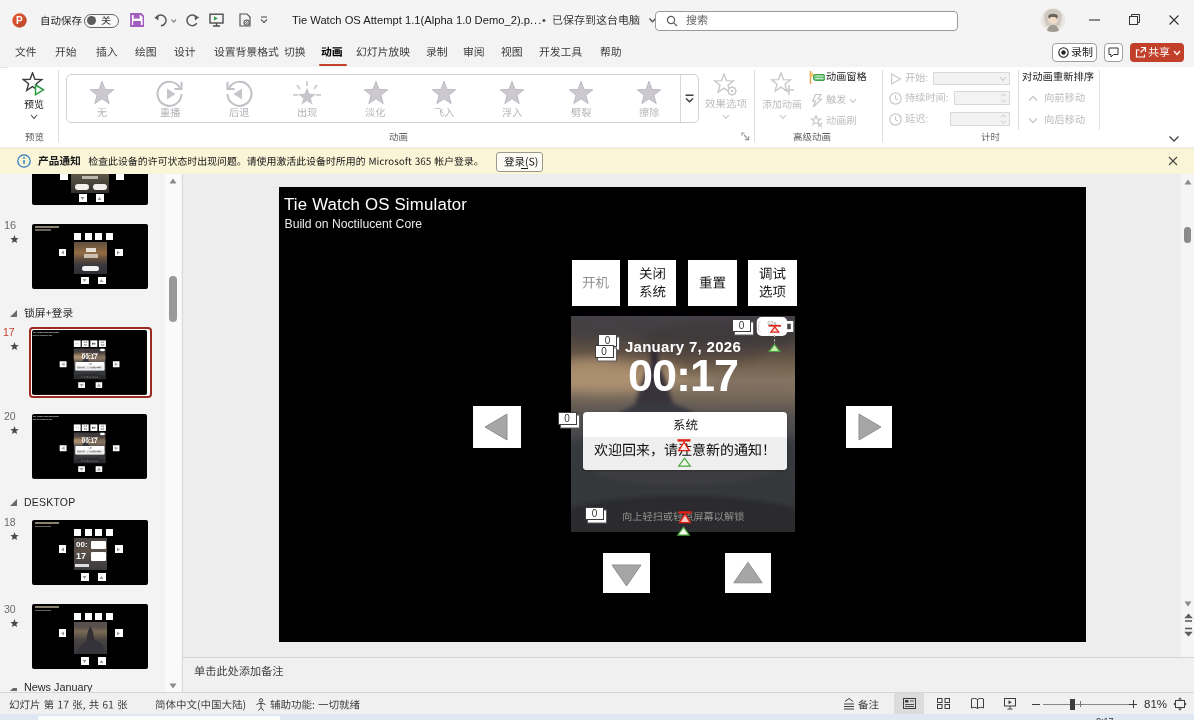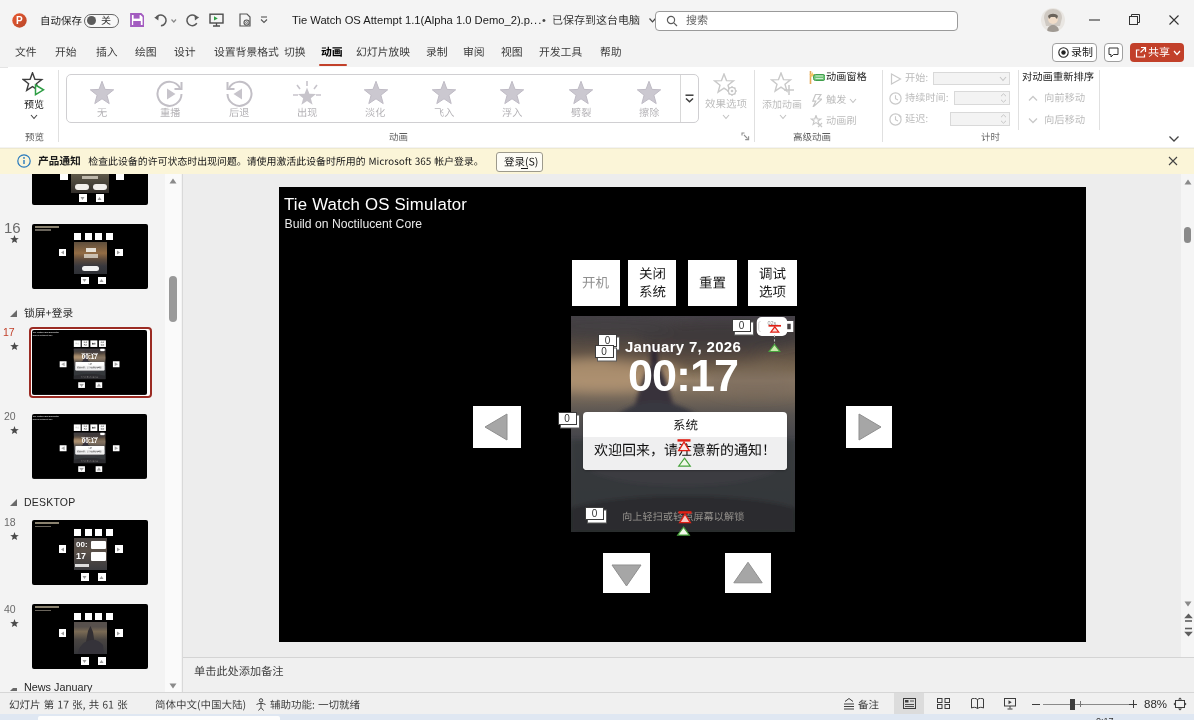--- a/index.html
+++ b/index.html
@@ -986,21 +986,21 @@
     <div class="ab" style="left:60.5px;top:10px;width:14px;height:6px;background:#f2f0ec;border-radius:3px"></div>
     <div class="ab" style="left:47px;top:20px;width:7.5px;height:7.5px;background:#fff"></div>
     <svg class="ab" style="left:48px;top:21.5px" width="5.5" height="5" viewBox="0 0 5.5 5">
       <polygon points="0.5,1 4.5,1 2.5,4" fill="#999"></polygon>
     </svg>
     <div class="ab" style="left:64px;top:20px;width:7.5px;height:7.5px;background:#fff"></div>
     <svg class="ab" style="left:65px;top:21.5px" width="5.5" height="5" viewBox="0 0 5.5 5">
       <polygon points="0.5,4 4.5,4 2.5,1" fill="#999"></polygon>
     </svg>
   </div>
-<div class="ab" style="left:4px;top:219px;font-size:15px;color:#6a6a6a">16</div>
+<div class="ab" style="left:4px;top:219px;font-size:11px;color:#6a6a6a">16</div>
 <svg class="ab" style="left:10px;top:235px" width="9" height="9" viewBox="0 0 10 10">
     <polygon points="5.0,0.0 6.2,3.3 9.8,3.5 7.0,5.6 7.9,9.0 5.0,7.1 2.1,9.0 3.0,5.6 0.2,3.5 3.8,3.3" fill="#4a4a4a"></polygon>
   </svg>
 <div class="ab" style="left:32px;top:223.5px;width:116px;height:65px;background:#000;border-radius:2px">
     <div class="ab" style="left:3px;top:2px;width:24px;height:2px;background:#8a826f"></div>
     <div class="ab" style="left:3px;top:5.5px;width:16px;height:1.5px;background:#6a655c"></div>
     <div class="ab" style="left:42px;top:9px;width:7px;height:7px;background:#fff"></div>
     <div class="ab" style="left:52.5px;top:9px;width:7px;height:7px;background:#fff"></div>
     <div class="ab" style="left:63px;top:9px;width:7px;height:7px;background:#fff"></div>
     <div class="ab" style="left:73.5px;top:9px;width:7px;height:7px;background:#fff"></div>
@@ -1383,21 +1383,21 @@
     </svg>
     <div class="ab" style="left:49px;top:53px;width:7.5px;height:7.5px;background:#fff"></div>
     <svg class="ab" style="left:50px;top:54.5px" width="5.5" height="5" viewBox="0 0 5.5 5">
       <polygon points="0.5,1 4.5,1 2.5,4" fill="#999"></polygon>
     </svg>
     <div class="ab" style="left:66px;top:53px;width:7.5px;height:7.5px;background:#fff"></div>
     <svg class="ab" style="left:67px;top:54.5px" width="5.5" height="5" viewBox="0 0 5.5 5">
       <polygon points="0.5,4 4.5,4 2.5,1" fill="#999"></polygon>
     </svg>
   </div>
-<div class="ab" style="left:4px;top:603px;font-size:10.5px;color:#6a6a6a">40</div>
+<div class="ab" style="left:4px;top:603px;font-size:10.5px;color:#6a6a6a">30</div>
 <svg class="ab" style="left:10px;top:619px" width="9" height="9" viewBox="0 0 10 10">
     <polygon points="5.0,0.0 6.2,3.3 9.8,3.5 7.0,5.6 7.9,9.0 5.0,7.1 2.1,9.0 3.0,5.6 0.2,3.5 3.8,3.3" fill="#4a4a4a"></polygon>
   </svg>
 <div class="ab" style="left:32px;top:604px;width:116px;height:65px;background:#000;border-radius:2px">
     <div class="ab" style="left:3px;top:2px;width:24px;height:2px;background:#8a826f"></div>
     <div class="ab" style="left:3px;top:5.5px;width:16px;height:1.5px;background:#6a655c"></div>
     <div class="ab" style="left:42px;top:9px;width:7px;height:7px;background:#fff"></div>
     <div class="ab" style="left:52.5px;top:9px;width:7px;height:7px;background:#fff"></div>
     <div class="ab" style="left:63px;top:9px;width:7px;height:7px;background:#fff"></div>
     <div class="ab" style="left:73.5px;top:9px;width:7px;height:7px;background:#fff"></div>
@@ -1545,19 +1545,19 @@
 <path d="M6 8v2.5M3.5 11h5" stroke="#3c3c3c" stroke-width="1"></path>
     <path d="M4.5 2.2v4l3.2-2z" fill="#3c3c3c"></path>
   </svg>
 <div class="ab" style="left:1032px;top:703.5px;width:8px;height:1.4px;background:#3c3c3c"></div>
 <div class="ab" style="left:1043px;top:704px;width:86px;height:1px;background:#8a8a8a"></div>
 <div class="ab" style="left:1070px;top:699px;width:5px;height:11px;background:#3c3c3c"></div>
 <div class="ab" style="left:1077px;top:703.5px;width:6px;height:1.2px;background:#777"></div>
 <div class="ab" style="left:1079.5px;top:701px;width:1.2px;height:6px;background:#777"></div>
 <div class="ab" style="left:1129px;top:703.5px;width:8px;height:1.4px;background:#3c3c3c"></div>
 <div class="ab" style="left:1133px;top:699.5px;width:1.4px;height:8px;background:#3c3c3c"></div>
-<div class="ab" style="left:1144px;top:698px;font-size:11.5px;color:#2c2c2c">88%</div>
+<div class="ab" style="left:1144px;top:698px;font-size:11.5px;color:#2c2c2c">81%</div>
 <svg class="ab" style="left:1173px;top:697px" width="14" height="14" viewBox="0 0 14 14">
 <rect x="2.5" y="3.5" width="9" height="7" fill="none" stroke="#3c3c3c" stroke-width="1"></rect>
 <path d="M7 0.5 9 2.5H5zM7 13.5 5 11.5h4zM0.5 7 2.5 5v4zM13.5 7 11.5 9V5z" fill="#3c3c3c"></path>
   </svg>
 <div class="ab" style="left:0;top:714px;width:1194px;height:6px;background:#dfe7f2"></div>
 <div class="ab" style="left:38px;top:716px;width:242px;height:4px;background:#fdfdfd;border-radius:2px 2px 0 0"></div>
 <div class="ab" style="left:1096px;top:716px;width:30px;height:4px;overflow:hidden;font-size:9px;color:#333">0:17</div>
 </body></html>

